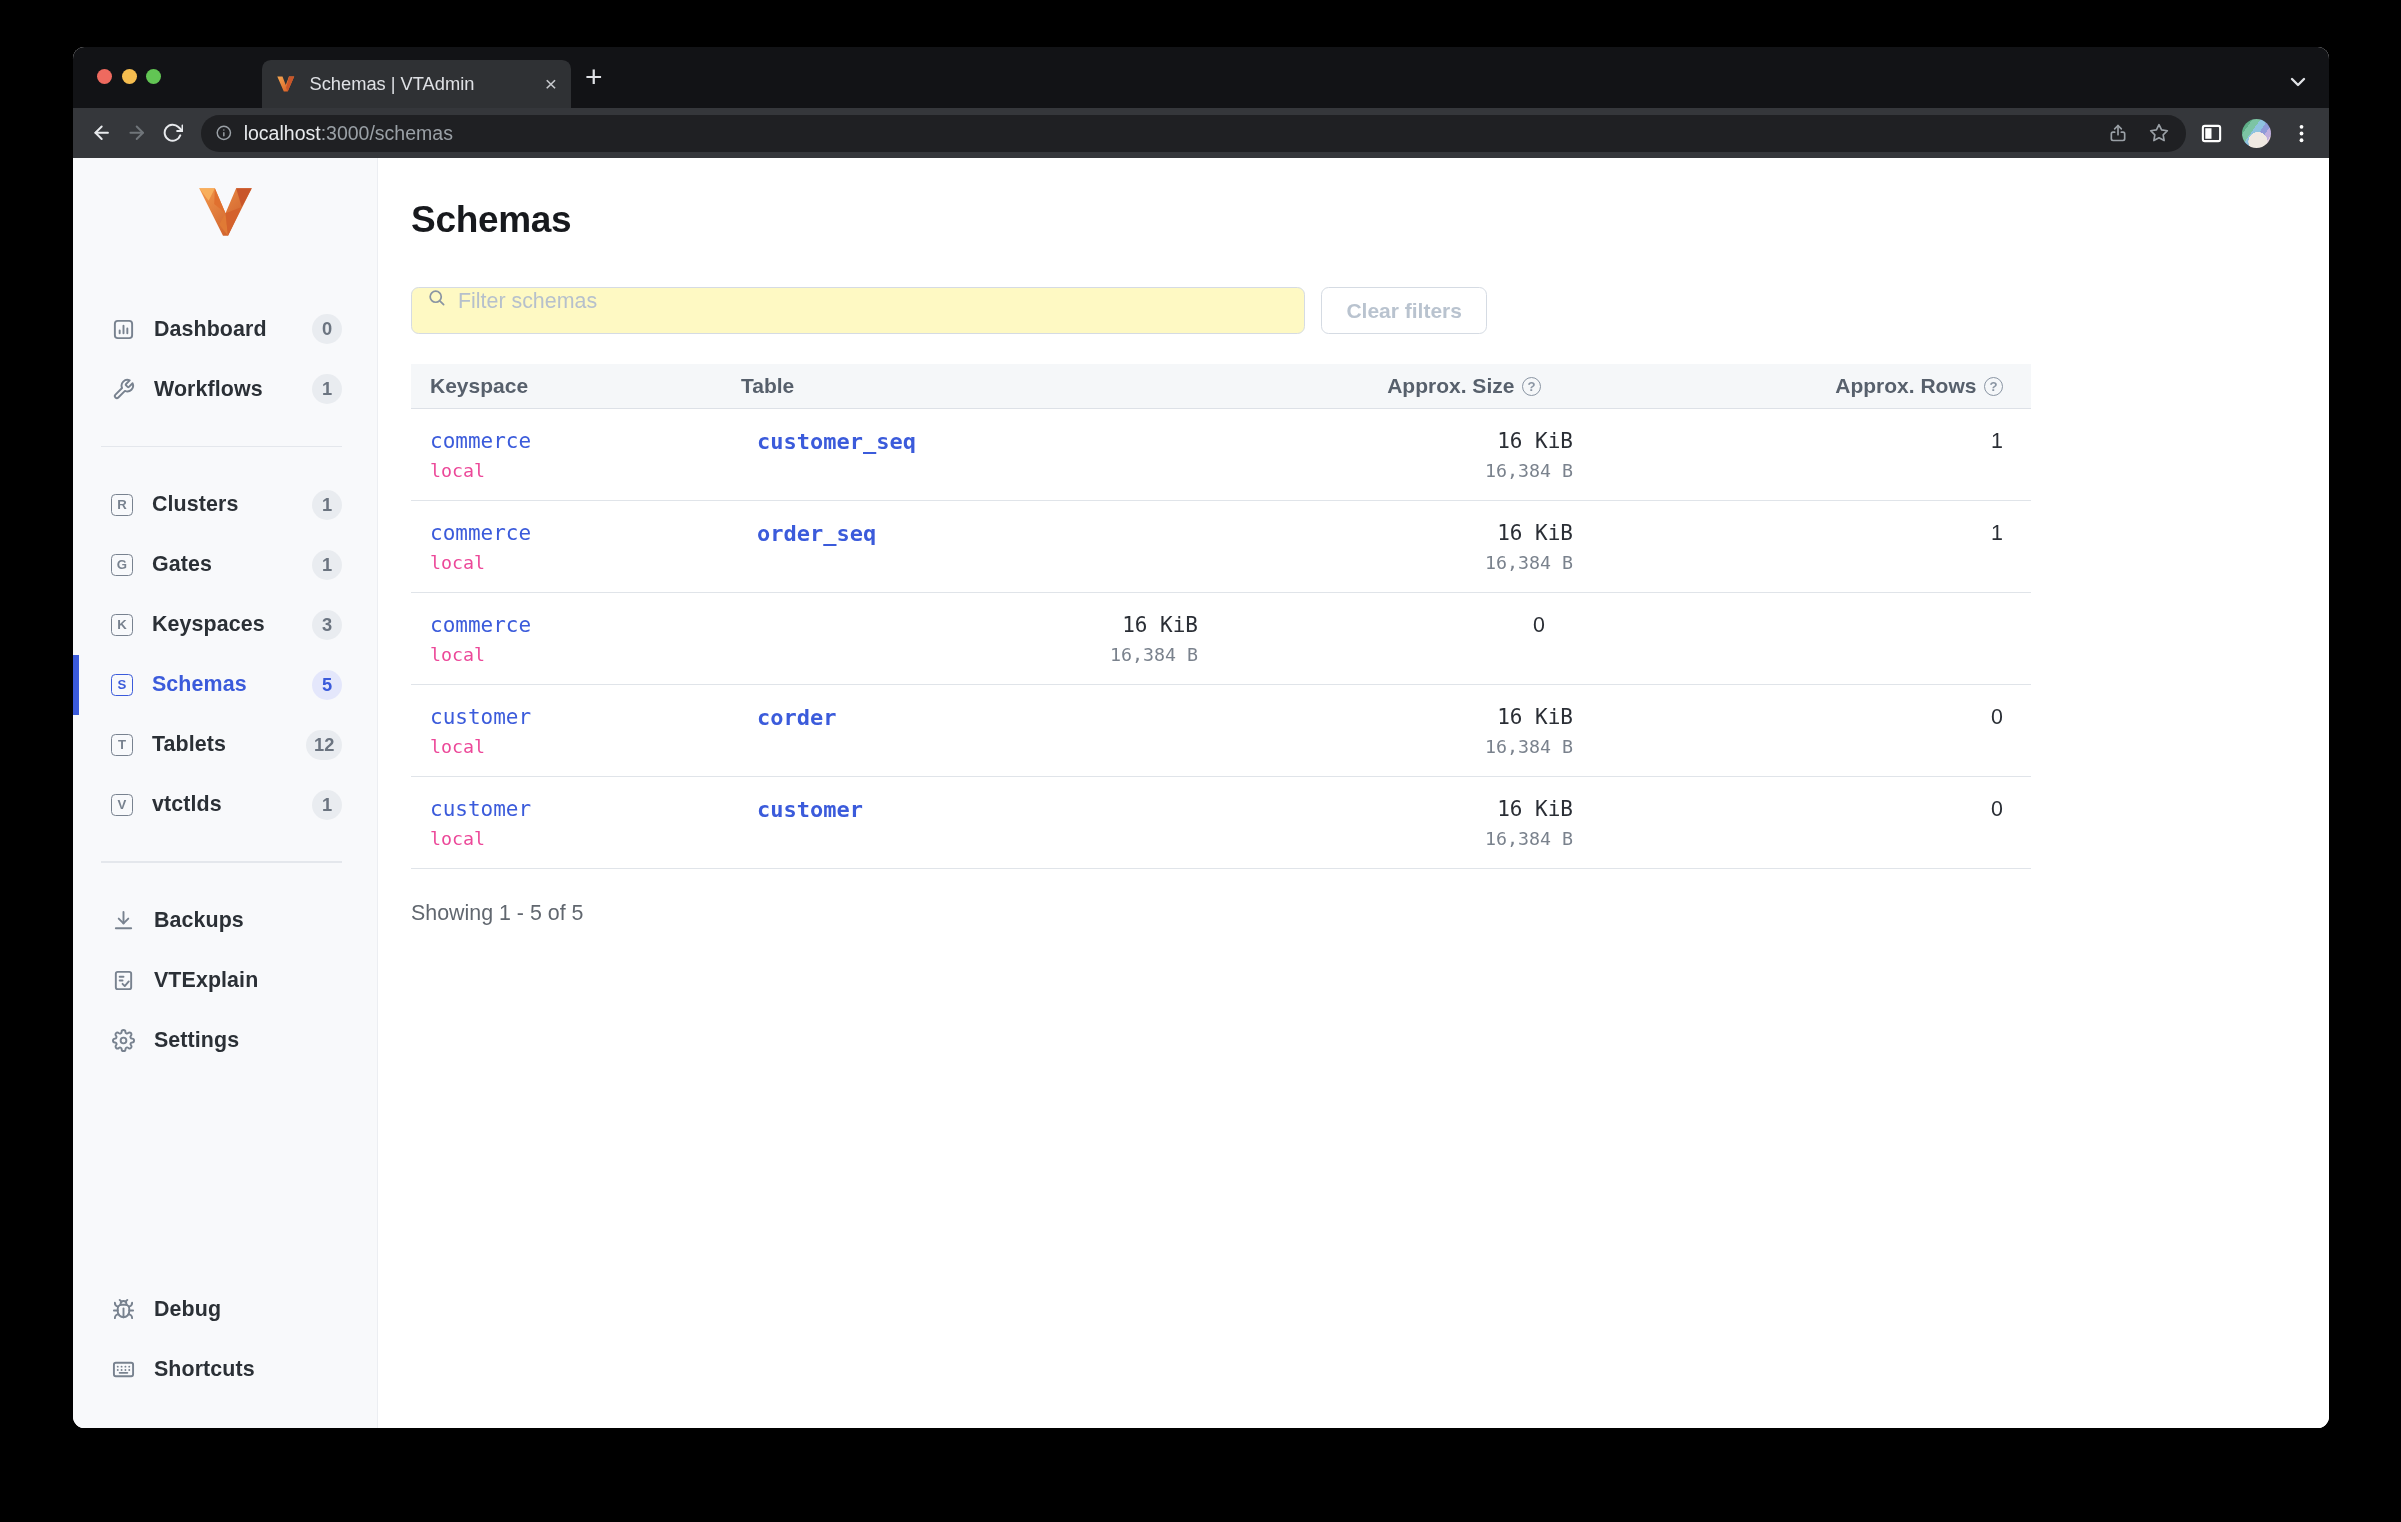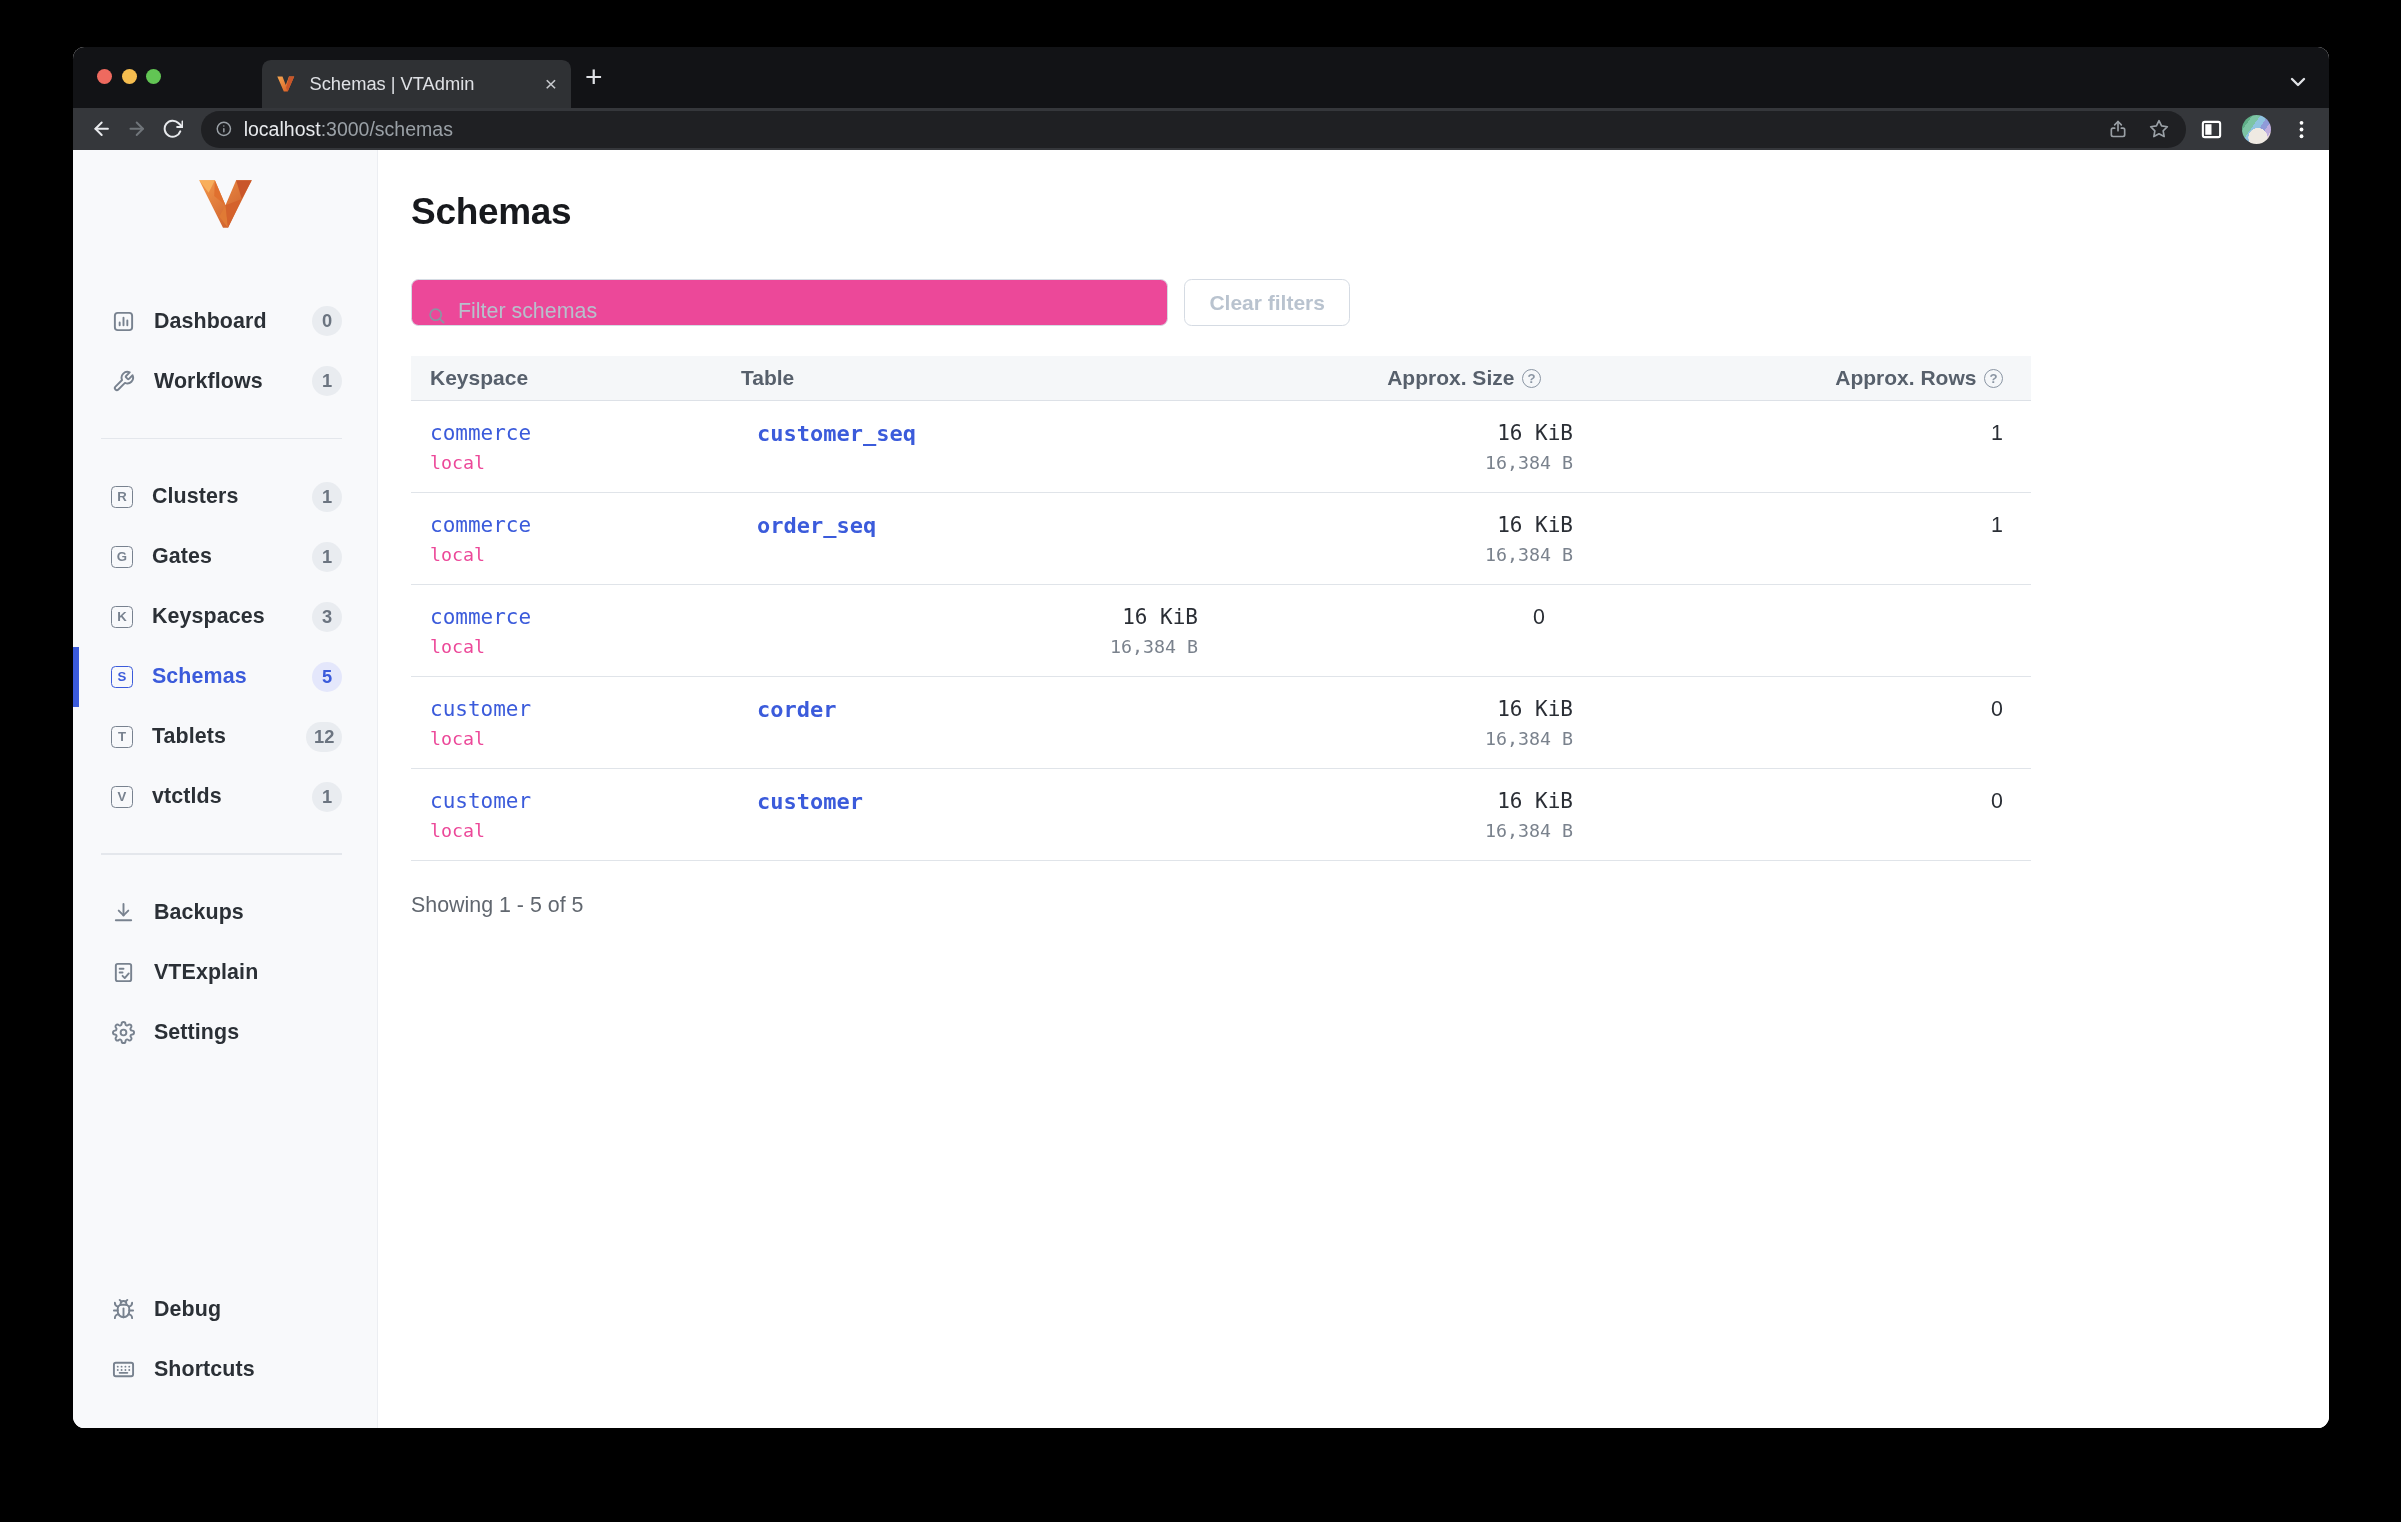--- a/index.html
+++ b/index.html
@@ -12,21 +12,21 @@
   .traffic{position:absolute;left:24px;top:69px;display:flex;gap:9.5px;top:22px;}
   .traffic span{width:15px;height:15px;border-radius:50%;display:block;}
   .tab{position:absolute;left:189px;top:12.6px;width:309px;height:48px;background:#2f3134;
        border-radius:8.8px 8.8px 0 0;display:flex;align-items:center;padding:0 14px;box-sizing:border-box;}
   .tab-title{color:#dfe1e5;font-size:18.3px;margin-left:14px;white-space:nowrap;}
   .tab-close{margin-left:auto;color:#c7c9cd;font-size:21px;line-height:1;}
   .newtab{position:absolute;left:512px;top:11.4px;color:#dfe1e5;font-size:30px;font-weight:300;line-height:38px;}
   .tab-chevron{position:absolute;left:2213px;top:66px;color:#dfe1e5;top:23px;}
   .tab-chevron svg{width:24px;height:24px;}
   
-  .toolbar{height:42px;background:#35373b;display:flex;align-items:center;padding:0 16.4px;flex:0 0 auto;}
+  .toolbar{height:50px;background:#35373b;display:flex;align-items:center;padding:0 16.4px;flex:0 0 auto;}
   .navbtn{width:29px;height:29px;display:flex;align-items:center;justify-content:center;margin-right:11.4px;}
   .navbtn svg{width:21.4px;height:21.4px;}
   .omnibox{height:37px;background:#1f2023;border-radius:18.3px;flex:0 0 auto;width:1985px;display:flex;
            align-items:center;margin-left:5px;}
   .omni-info{margin:0 11.4px 0 14px;color:#9aa0a6;display:flex;}
   .omni-info svg{width:17.7px;height:17.7px;}
   .url{font-size:19.5px;white-space:nowrap;}
   .url .host{color:#e8eaed;} .url .rest{color:#9aa0a6;}
   .omni-right{margin-left:auto;display:flex;align-items:center;gap:21.4px;margin-right:16.4px;color:#9aa0a6;}
   .omni-right svg{width:20px;height:20px;}
@@ -54,22 +54,22 @@
   .nav-item.active::before{content:"";position:absolute;left:0;top:0;width:5.7px;height:100%;background:#3b5bdb;}
   .nav-item.active .nav-label{color:#3b5bdb;}
   .nav-item.active .nav-letter{color:#3b5bdb;border-color:#3b5bdb;}
   .nav-item.active .badge{background:#e4e7fb;color:#3b5bdb;}
   .nav-divider{height:1.3px;background:#e4e7ec;margin:26.5px 35px 28px 28px;flex:0 0 auto;}
   .nav-footer{margin-top:auto;padding-bottom:29px;display:flex;flex-direction:column;flex:0 0 auto;}
   
   main{flex:1;background:#fff;padding:40px 0 0 33px;box-sizing:border-box;overflow:hidden;}
   .page-title{font-size:37px;font-weight:700;color:#17191d;margin:0;line-height:44px;letter-spacing:-0.3px;}
   .controls{margin-top:45px;display:flex;align-items:center;}
-  .filter{width:757px;height:47px;border:1.3px solid #d5dbe3;border-radius:7.6px;display:flex;align-items:flex-end;
-          box-sizing:border-box;background:#ec4899;}
+  .filter{width:894px;height:47px;border:1.3px solid #d5dbe3;border-radius:7.6px;display:flex;align-items:flex-start;
+          box-sizing:border-box;background:#fef9c3;}
   .filter svg{width:19px;height:19px;color:#8a95a3;margin:0 10px 0 15px;flex:0 0 auto;}
   .filter input{border:none;outline:none;flex:1;font-size:21.4px;color:#2b3036;background:transparent;
           font-family:"Liberation Sans",sans-serif;}
   .filter input::placeholder{color:#b6c0cc;}
   .clear-btn{margin-left:16.4px;height:47px;padding:0 24px;border:1.3px solid #d5dbe3;border-radius:7.6px;background:#fff;
           color:#b9c3cf;font-size:21px;font-weight:600;font-family:"Liberation Sans",sans-serif;}
   
   .table{margin-top:30px;width:1620px;}
   .tr{display:grid;grid-template-columns:330px 441px 359px 1fr;}
   .thead{height:44px;background:#f5f7f9;align-items:center;border-bottom:1.3px solid #dde1e7;}

